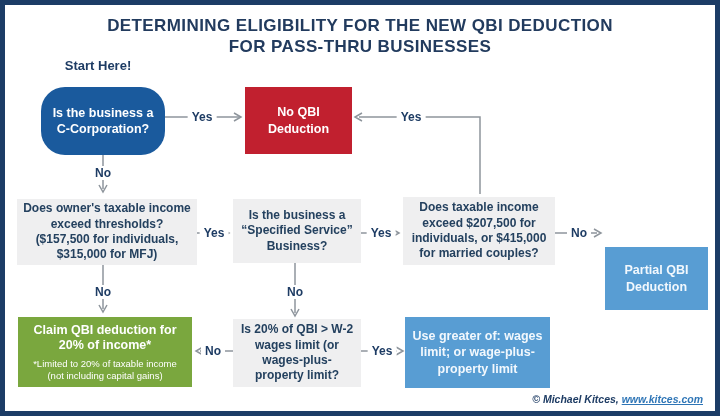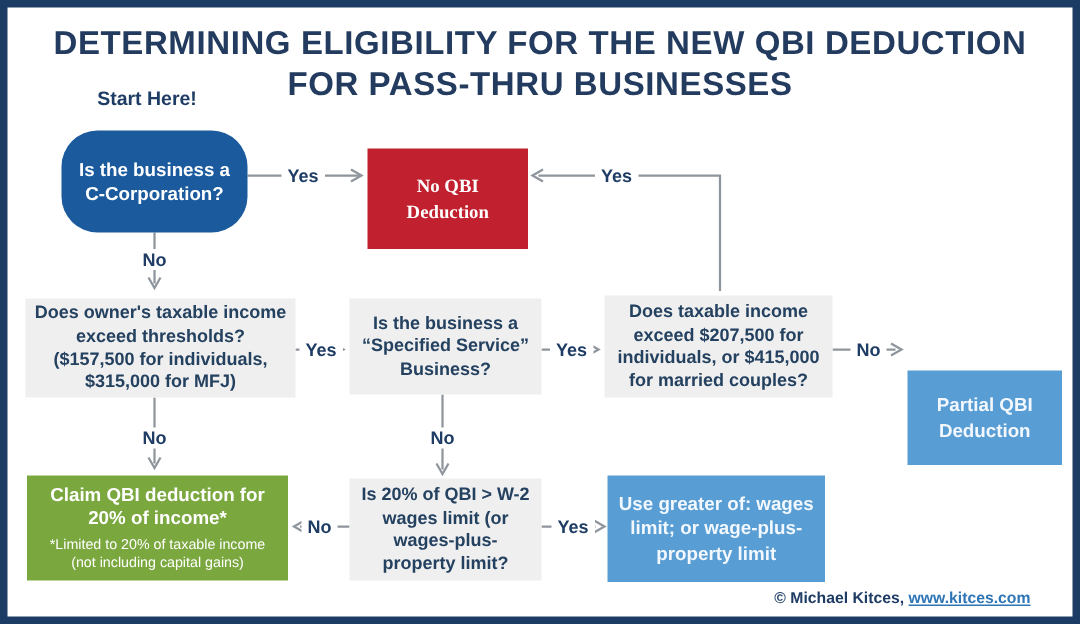--- a/index.html
+++ b/index.html
@@ -4,58 +4,58 @@
 <style>
   html,body { margin:0; padding:0; background:#e8e8e8; }
   .frame {
     position:relative; width:720px; height:416px;
     background:#ffffff; border:5px solid #1c3c66; box-sizing:border-box;
     font-family:"Liberation Sans", sans-serif; overflow:hidden;
   }
   .title {
     position:absolute; top:11px; left:0; right:0;
     text-align:center; color:#223b5e; font-weight:bold;
-    font-size:22px; line-height:1.22; letter-spacing:0.4px;
+    font-size:17px; line-height:1.22; letter-spacing:0.4px;
   }
   .start-label {
     position:absolute; left:31px; top:53px; width:124px;
     text-align:center; color:#1e3c64; font-weight:bold; font-size:13px;
   }
   .box {
     position:absolute; box-sizing:border-box;
     display:flex; flex-direction:column; align-items:center; justify-content:center;
     text-align:center; padding:4px 6px;
   }
   .box .txt { width:100%; }
   .blue-box   { background:#1a5a9d; color:#ffffff; font-weight:bold; font-size:12.5px; line-height:1.3; }
   .red-box    { background:#c1202f; color:#ffffff; font-weight:bold; font-size:12.5px; line-height:1.3; }
   .gray-box   { background:#efeff0; color:#24415f; font-weight:bold; font-size:12px;  line-height:1.28; }
   .lblue-box  { background:#589dd3; color:#f2f8fd; font-weight:bold; font-size:12.5px; line-height:1.3; }
   .green-box  { background:#7aa73e; color:#ffffff; }
   .green-box .main { font-weight:bold; font-size:12.5px; line-height:1.25; }
   .green-box .foot { font-size:9.5px; line-height:1.25; margin-top:4px; }
   #box-ccorp      { left:36px;  top:82px;  width:124px; height:68px;border-radius:24px; }
-  #box-noqbi      { left:240px; top:94px;  width:107px; height:67px;font-family:Liberation Serif, serif; }
+  #box-noqbi      { left:240px; top:82px;  width:107px; height:67px; }
   #box-thresholds { left:12px;  top:194px; width:180px; height:66px; }
   #box-specified  { left:228px; top:194px; width:128px; height:64px; }
   #box-upper      { left:398px; top:192px; width:152px; height:68px; }
   #box-partial    { left:600px; top:194px; width:103px; height:63px;margin-top:48px; }
   #box-claim      { left:13px;  top:312px; width:174px; height:70px; }
   #box-wages      { left:228px; top:314px; width:128px; height:68px; }
   #box-greater    { left:400px; top:312px; width:145px; height:71px; }
   .connectors { position:absolute; left:0; top:0; width:720px; height:416px; }
   .connectors path, .connectors polyline { stroke:#8e959c; stroke-width:1.5; fill:none; }
   .edge-label {
     position:absolute; transform:translate(-50%,-50%);
     background:#ffffff; padding:0 4px;
     color:#1e3c64; font-weight:bold; font-size:12px; white-space:nowrap;
   }
   .footer {
-    position:absolute; right:28px; bottom:6px;
-    font-size:10.5px; font-weight:bold; color:#1e3c64; white-space:nowrap;
+    position:absolute; right:12px; bottom:6px;
+    font-size:10.5px; font-weight:bold; color:#1e3c64; white-space:nowrap;font-style:italic;
   }
   .footer a { color:#2e75b6; text-decoration:underline; cursor:pointer; }
 </style>
 </head>
 <body>
 
 <div class="frame">
 
   <div class="title">
     <div>DETERMINING ELIGIBILITY FOR THE NEW QBI DEDUCTION</div>

